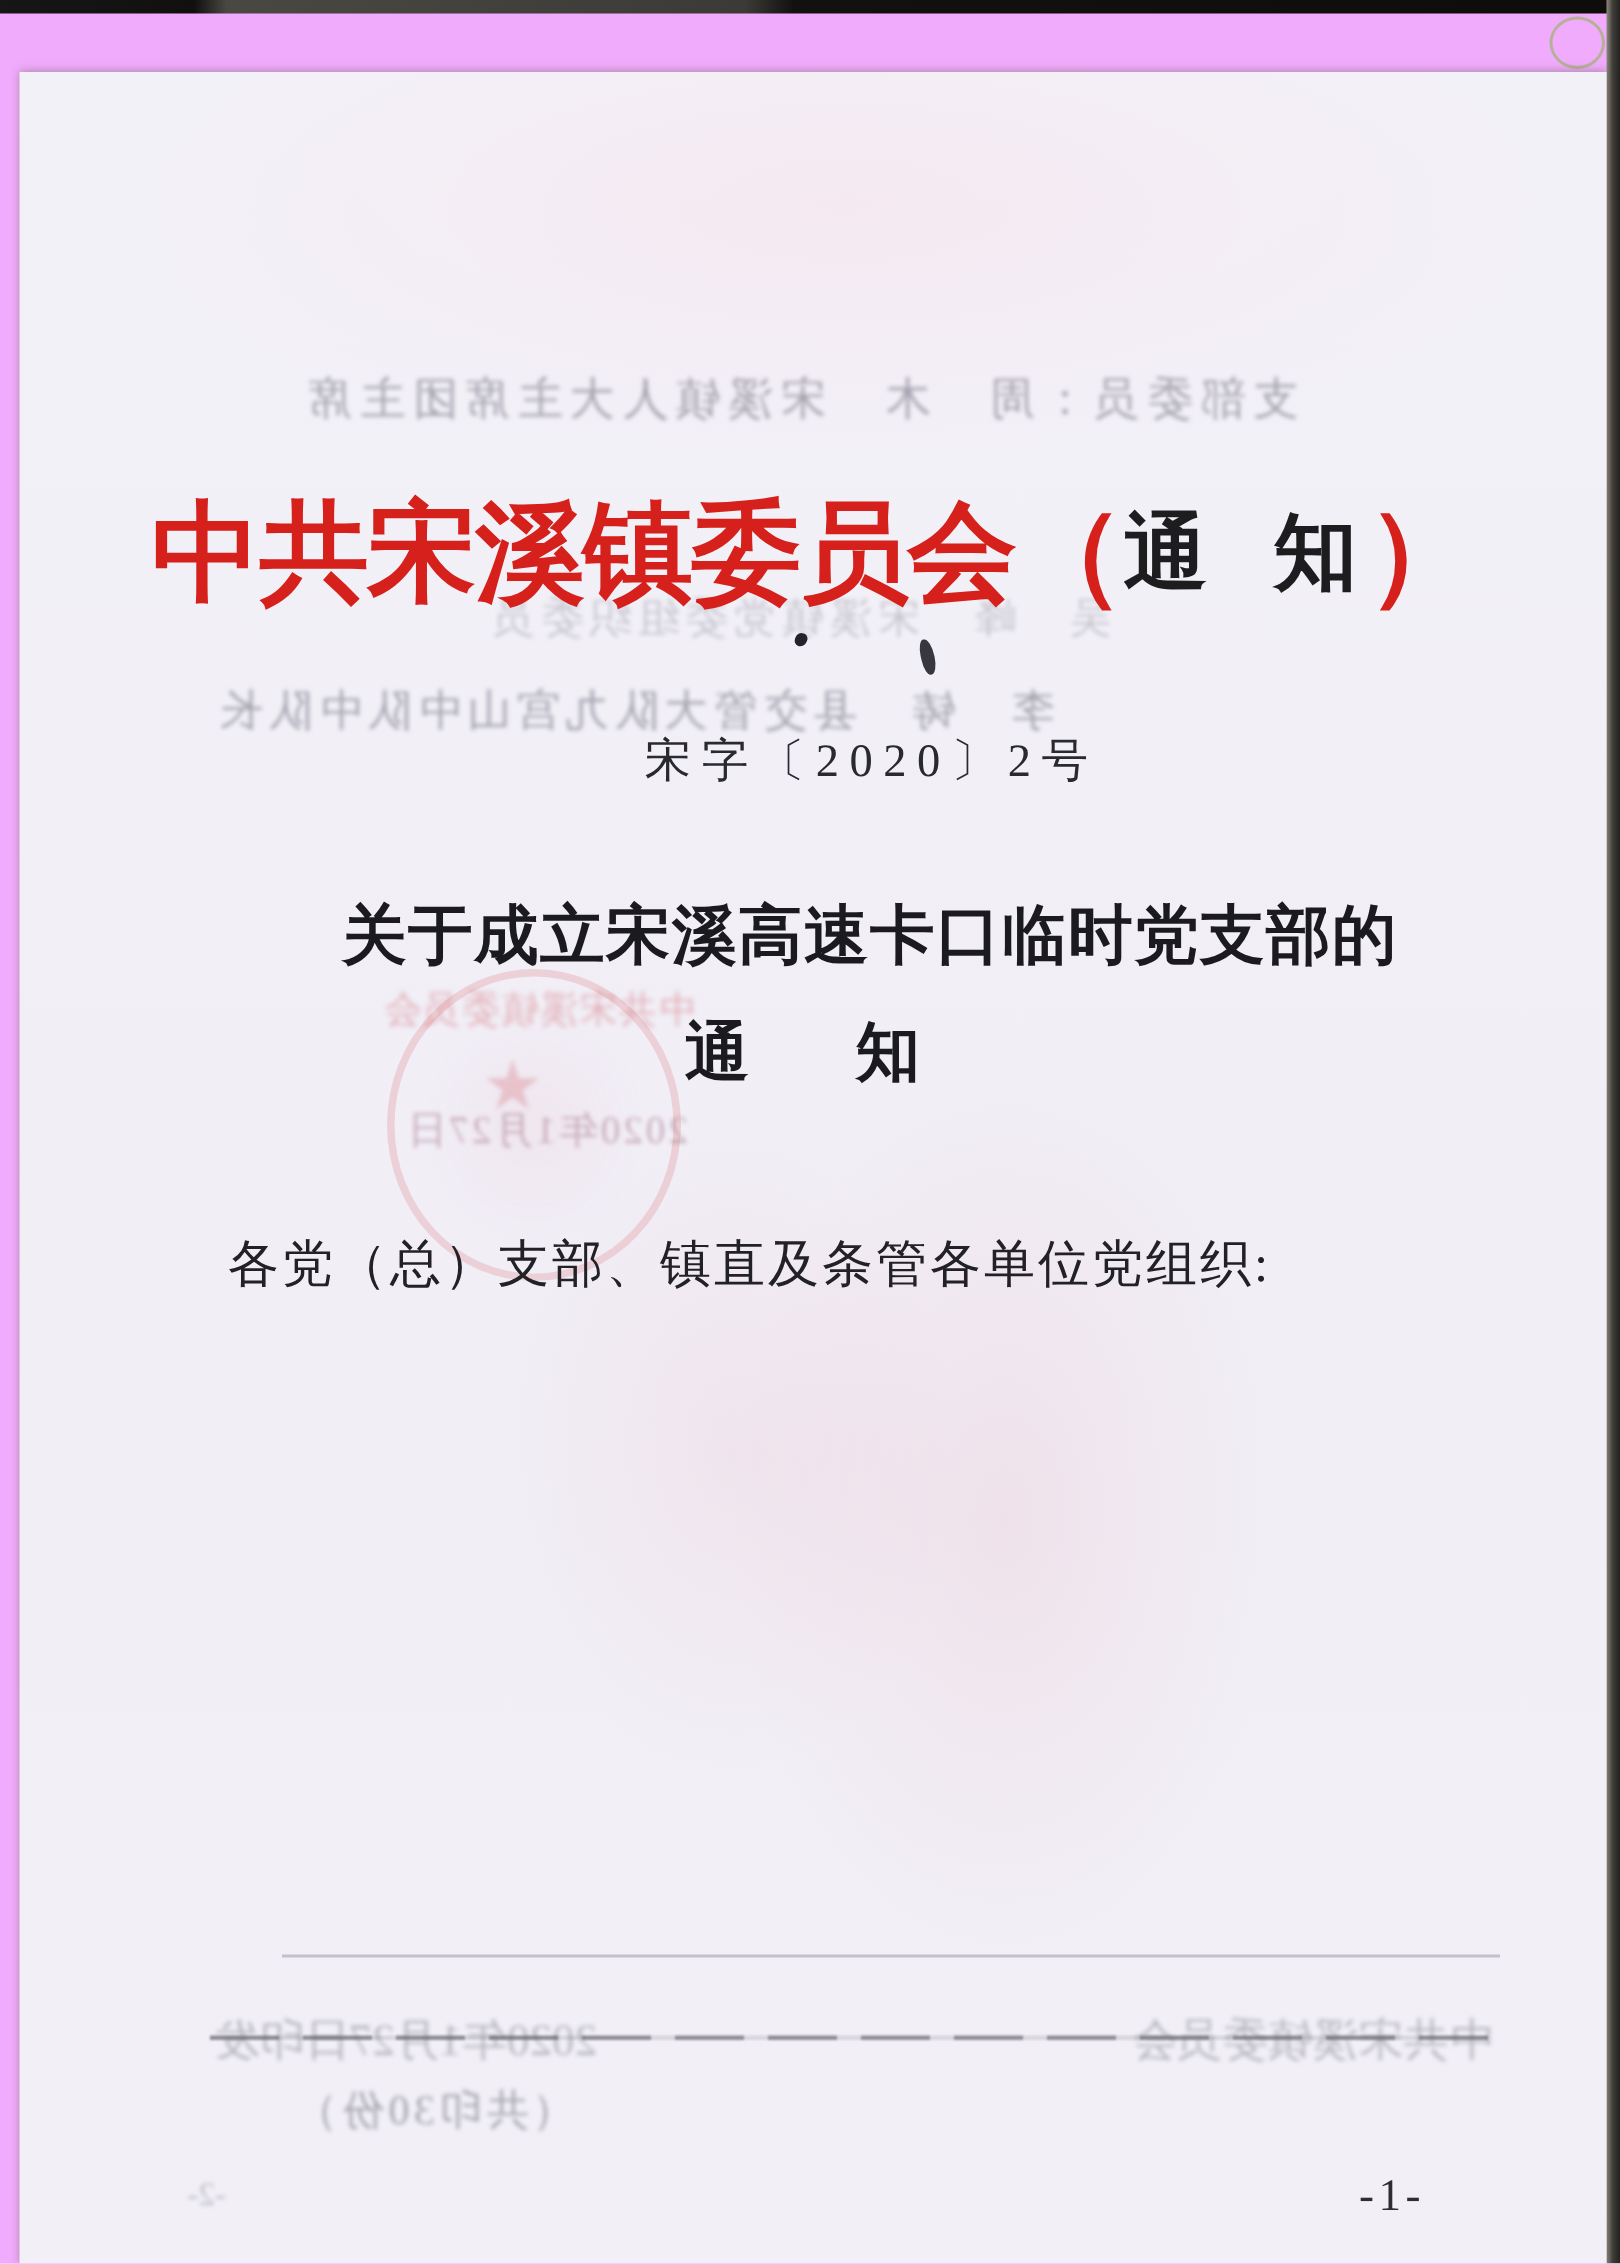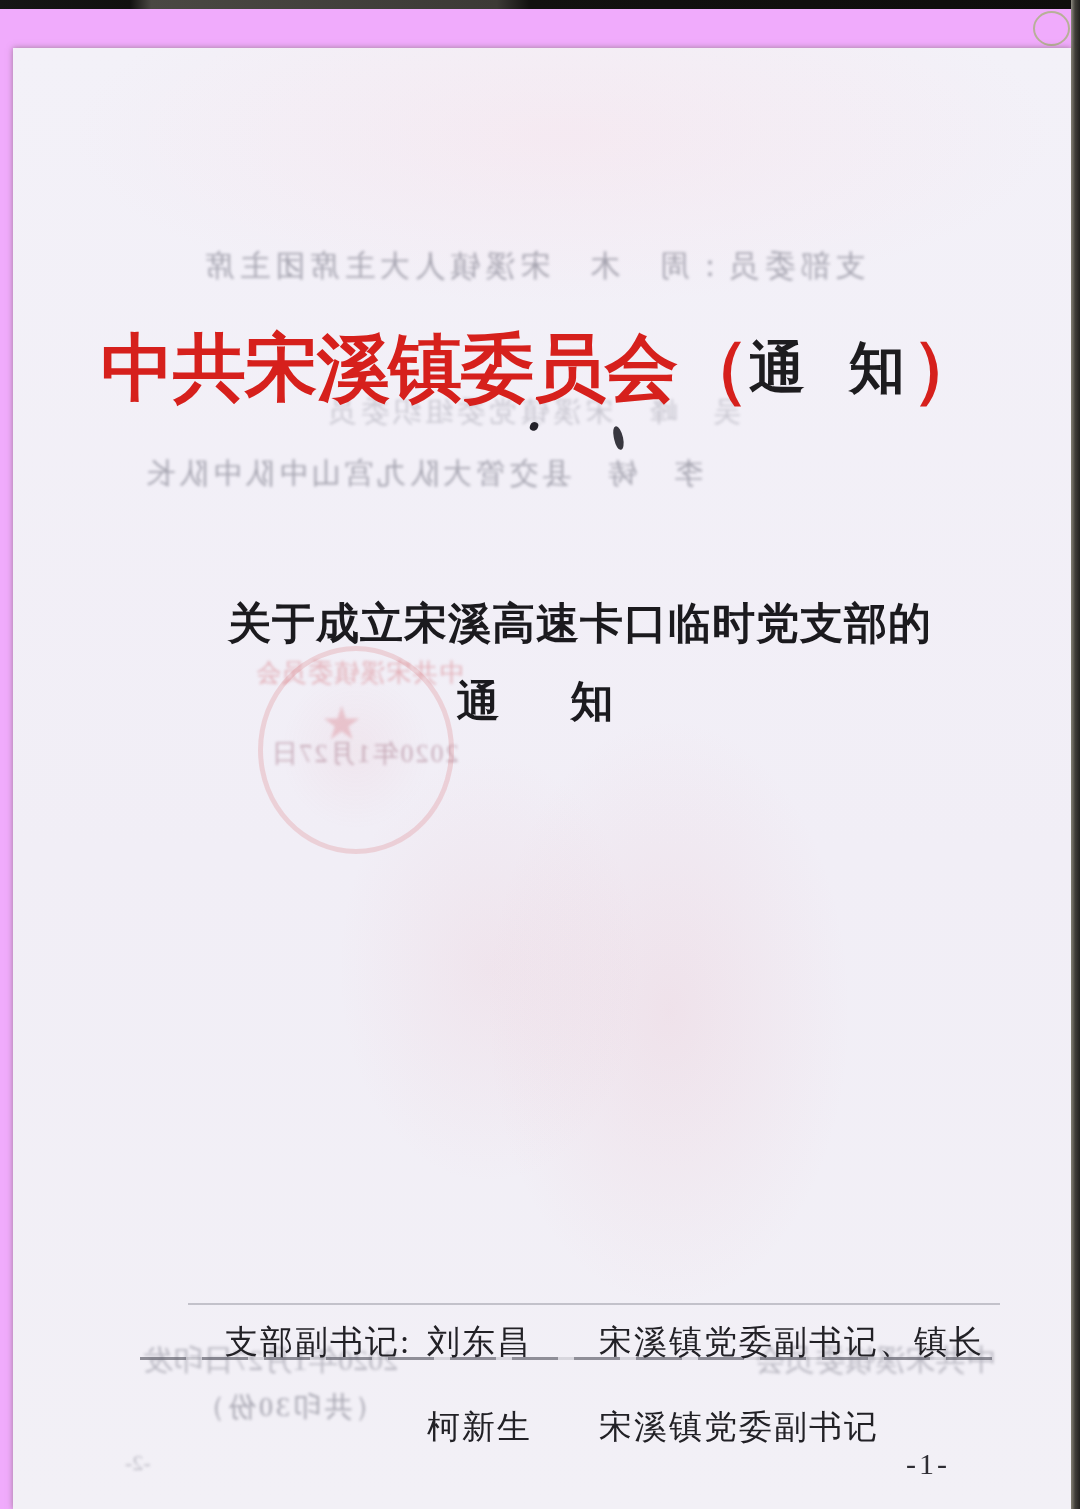--- a/index.html
+++ b/index.html
@@ -103,40 +103,36 @@
 
     <div class="ghost-seal"></div>
     <div class="ghost ghost-red g-seal-title">中共宋溪镇委员会</div>
     <div class="ghost-star">★</div>
     <div class="ghost g-seal-date">2020年1月27日</div>
 
     <div class="masthead">
       <span class="red">中共宋溪镇委员会（</span><span class="black">通 知</span><span class="red">）</span>
     </div>
 
+    <div class="doc-number">宋字〔2020〕2号</div>
 
     <div class="title-1">关于成立宋溪高速卡口临时党支部的</div>
     <div class="title-2">通　知</div>
 
+    <div class="salutation">各党（总）支部、镇直及条管各单位党组织:</div>
 
     <div class="rule-soft"></div>
     <div class="rule-dark"></div>
 
     <div class="ghost g-colophon">
       <span>中共宋溪镇委员会</span>
       <span>2020年1月27日印发</span>
     </div>
     <div class="ghost g-copies">（共印30份）</div>
     <div class="ghost g-pagenum">-2-</div>
 
-    <div class="appt appt-2">
-      <span class="role">支部副书记:</span><span class="name">刘东昌</span><span class="pos">宋溪镇党委副书记、镇长</span>
-    </div>
-    <div class="appt appt-3">
-      <span class="role"></span><span class="name">柯新生</span><span class="pos">宋溪镇党委副书记</span>
-    </div>
 
     <div class="speck speck-1"></div>
     <div class="speck speck-2"></div>
 
     <div class="page-number">-1-</div>
   </div>
 </div>
 
 </body></html>

